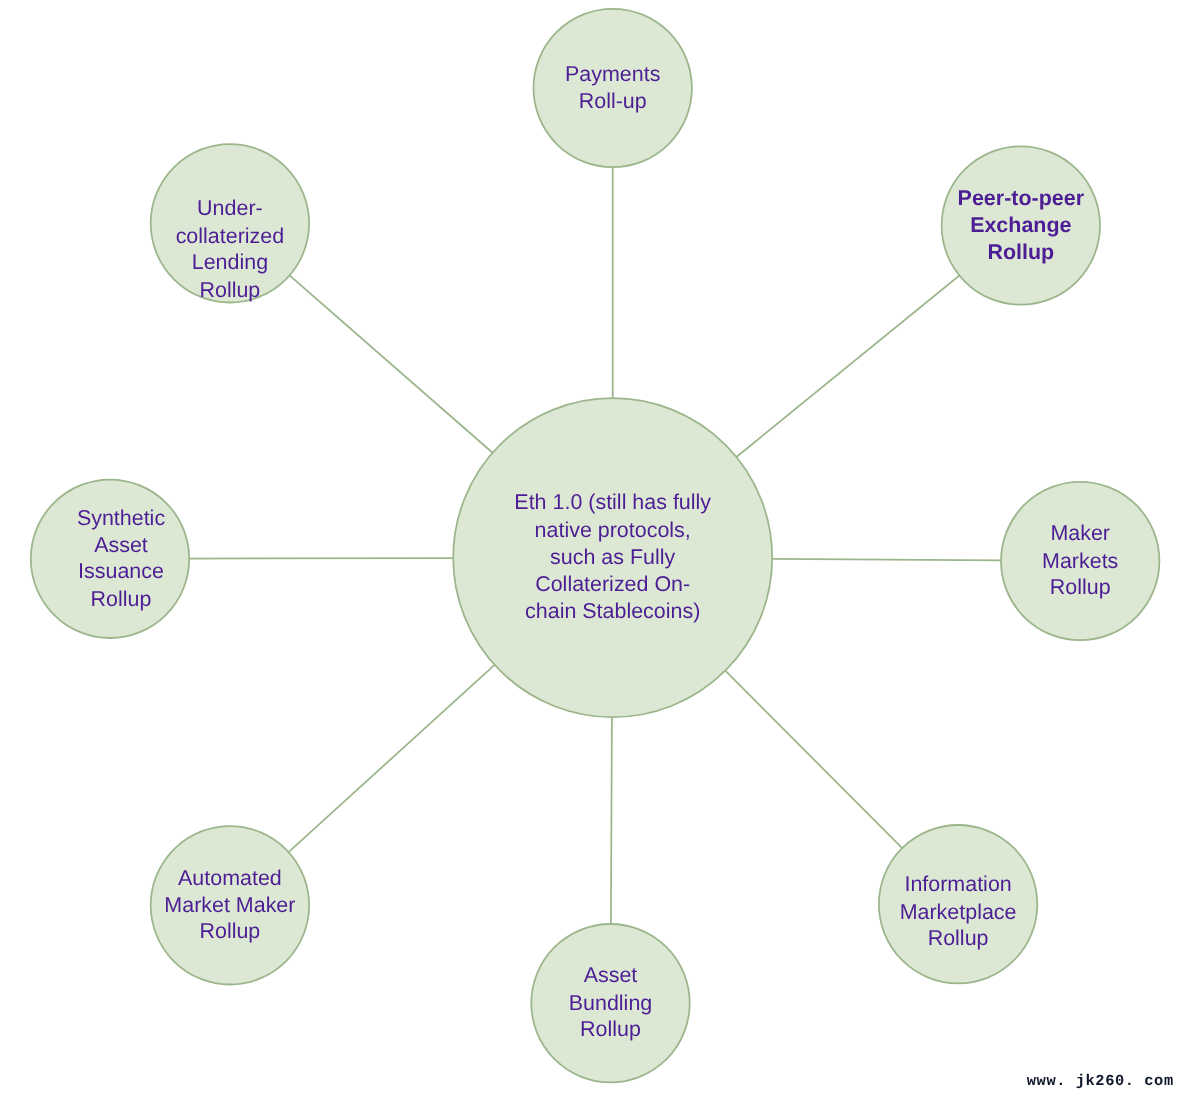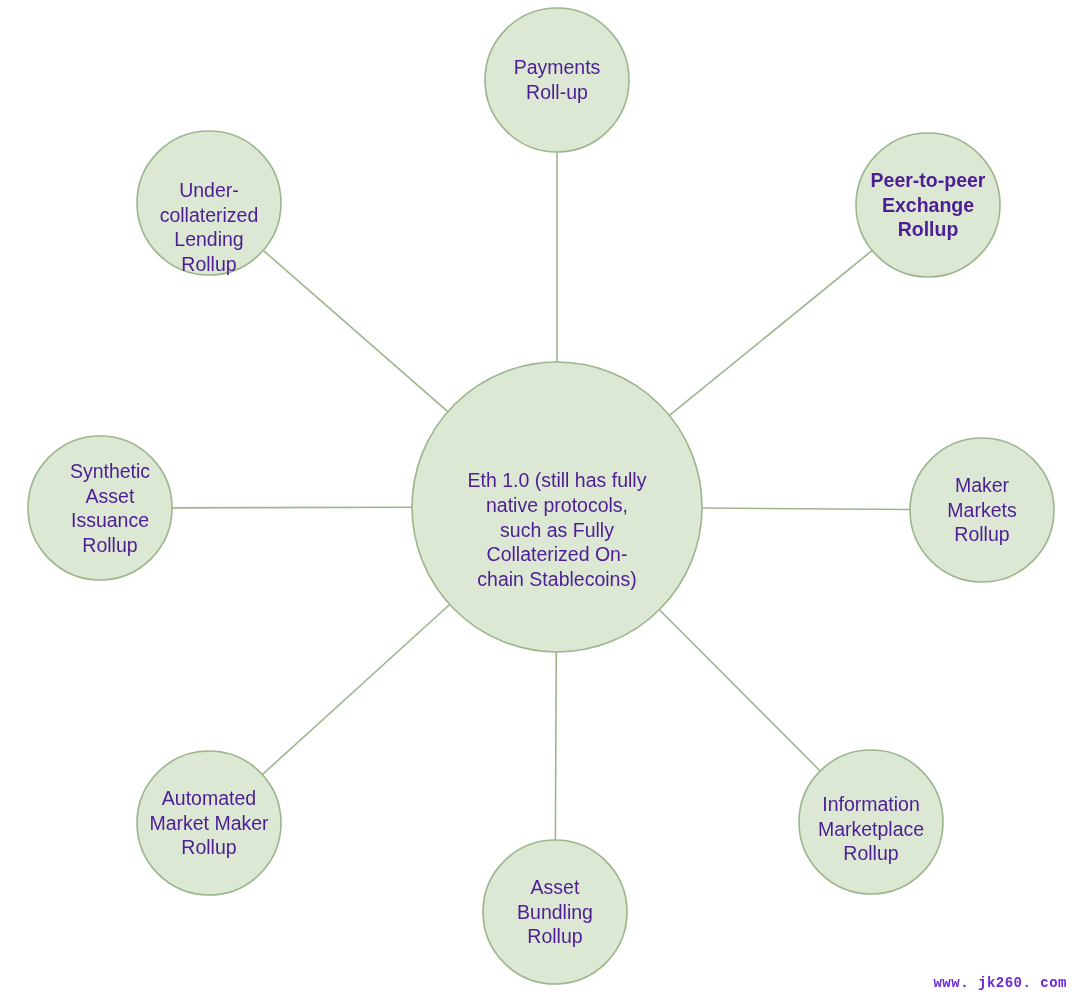--- a/index.html
+++ b/index.html
@@ -55,21 +55,21 @@
     width: 240px;
   }
   .node-label.satellite {
     font-size: 19.5px;
     width: 180px;
   }
   #watermark {
     position: absolute;
     right: 13px;
     bottom: 8px;
-    color: #6d28d9;
+    color: #0f172a;
     font-family: "Liberation Mono", "DejaVu Sans Mono", monospace;
     font-size: 14px;
     letter-spacing: 0.5px;
     font-weight: 700;
     white-space: pre;
   }
 </style>
 </head>
 <body>
 
@@ -93,21 +93,21 @@
         <circle cx="982" cy="510" r="72" class="node-circle"></circle>
         <circle cx="871" cy="822" r="72" class="node-circle"></circle>
         <circle cx="555" cy="912" r="72" class="node-circle"></circle>
         <circle cx="209" cy="823" r="72" class="node-circle"></circle>
         <circle cx="100" cy="508" r="72" class="node-circle"></circle>
         <circle cx="209" cy="203" r="72" class="node-circle"></circle>
       </g>
   </svg>
 
   <div id="labels-layer">
-      <div class="node-label hub" style="left: 557px; top: 530px;">Eth 1.0 (still has fully
+      <div class="node-label hub" style="left: 557px; top: 507px;">Eth 1.0 (still has fully
 native protocols,
 such as Fully
 Collaterized On-
 chain Stablecoins)</div>
       <div class="node-label satellite" style="left: 557px; top: 80px;">Payments
 Roll-up</div>
       <div class="node-label satellite" style="left: 928px; top: 205px; font-weight: bold;">Peer-to-peer
 Exchange
 Rollup</div>
       <div class="node-label satellite" style="left: 982px; top: 510px;">Maker

